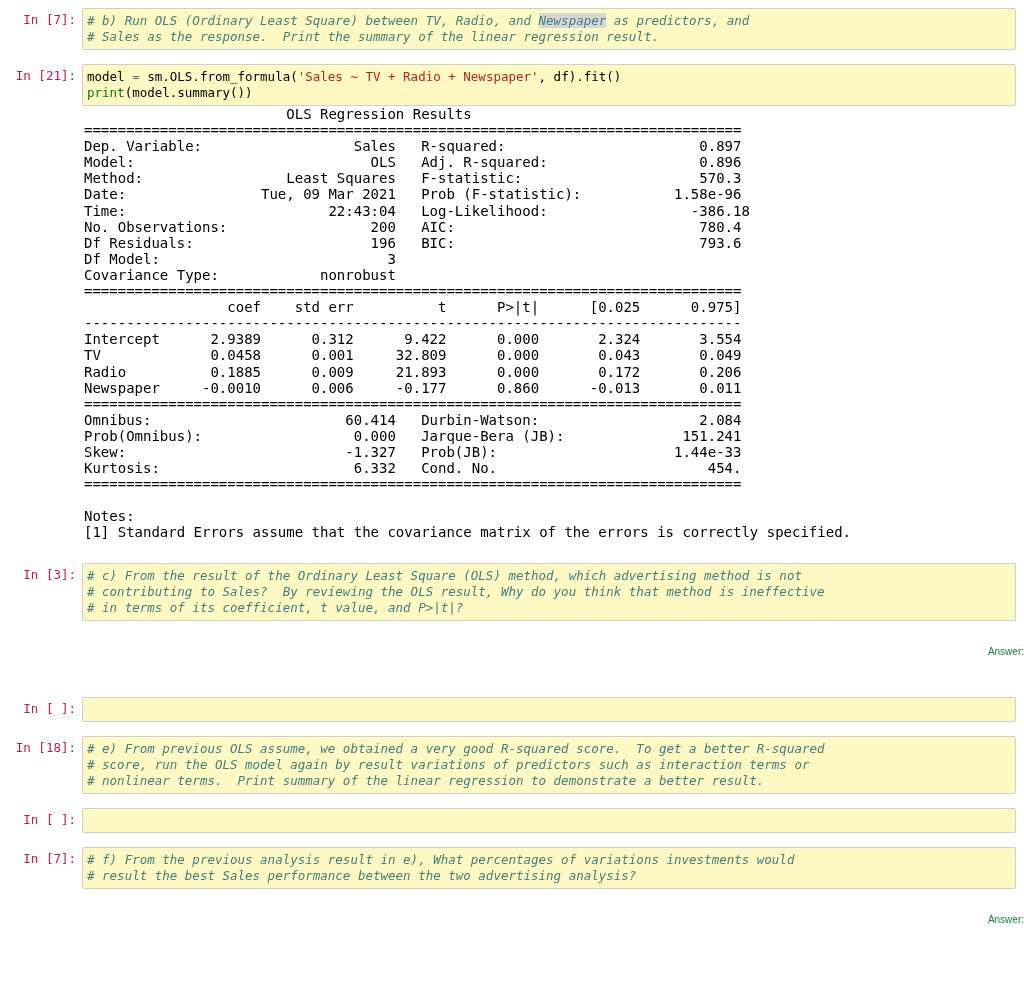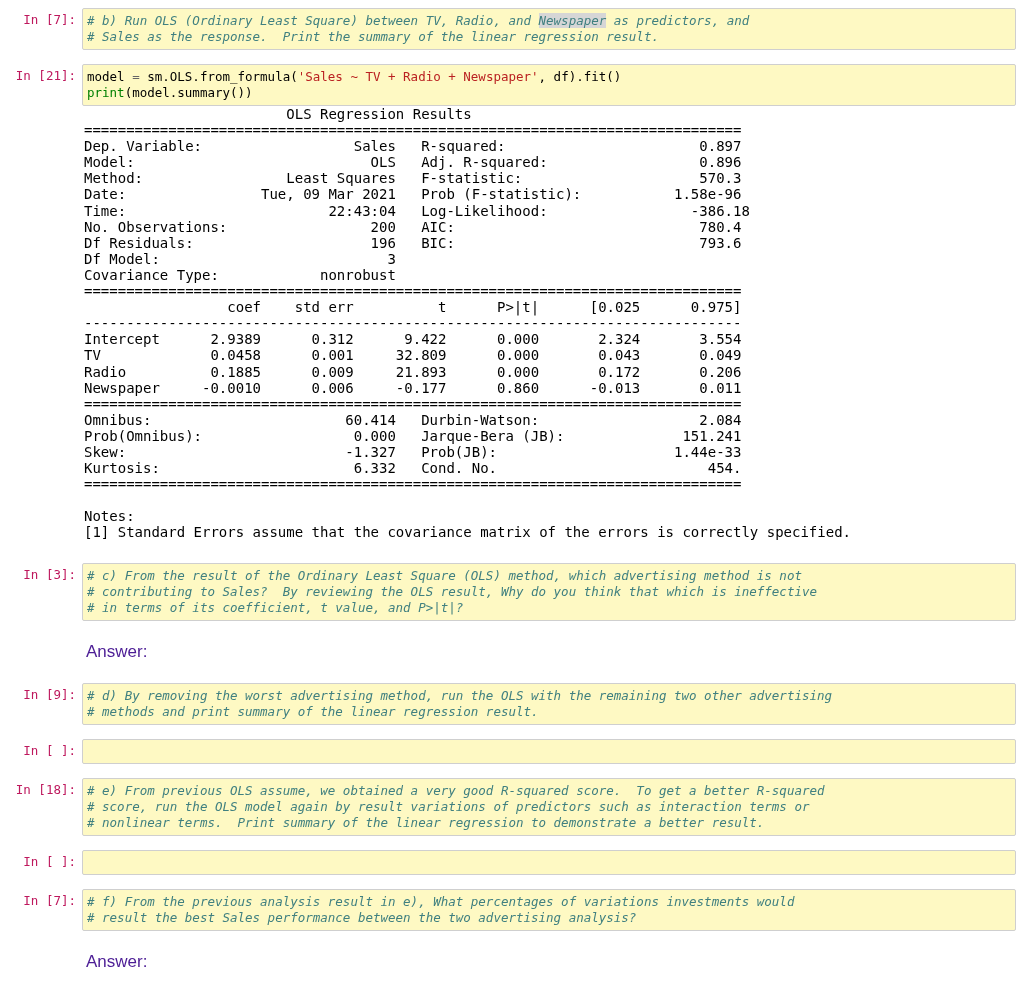--- a/index.html
+++ b/index.html
@@ -100,24 +100,25 @@
     margin: 0;
     font-family: "DejaVu Sans Mono", "Liberation Mono", monospace;
     font-size: 14px;
     line-height: 16.1px;
     white-space: pre;
     color: #000000;
   }
 
   .markdown-out {
     font-family: "Liberation Sans", sans-serif;
-    font-size: 17px;
+    font-size: 10px;
     line-height: 18px;
-    color: #4c1d95;
+    color: #15803d;
     padding-left: 2px;
+    text-align: right;
   }
 </style>
 </head>
 <body>
 
 <div class="notebook">
 
   <div class="cell">
     <div class="prompt">In [7]:</div>
     <div class="input-area">
@@ -168,43 +169,36 @@
 [1] Standard Errors assume that the covariance matrix of the errors is correctly specified.</pre>
     </div>
   </div>
 
   <div class="cell-spacer lg"></div>
 
   <div class="cell">
     <div class="prompt">In [3]:</div>
     <div class="input-area">
       <pre class="code"><span class="tok-comment"><span># c) From the result of the Ordinary Least Square (OLS) method, which advertising method is not</span>
-<span># contributing to Sales?  By reviewing the OLS result, Why do you think that which is ineffective</span>
+<span># contributing to Sales?  By reviewing the OLS result, Why do you think that method is ineffective</span>
 <span># in terms of its coefficient, t value, and P&gt;|t|?</span></span></pre>
     </div>
   </div>
 
   <div class="cell-spacer lg"></div>
 
   <div class="output-row">
     <div class="output-prompt"></div>
     <div class="output-body">
       <div class="markdown-out">Answer:</div>
     </div>
   </div>
 
   <div class="cell-spacer lg"></div>
 
-  <div class="cell">
-    <div class="prompt">In [9]:</div>
-    <div class="input-area">
-      <pre class="code"><span class="tok-comment"><span># d) By removing the worst advertising method, run the OLS with the remaining two other advertising</span>
-<span># methods and print summary of the linear regression result.</span></span></pre>
-    </div>
-  </div>
 
   <div class="cell-spacer"></div>
 
   <div class="cell">
     <div class="prompt">In [ ]:</div>
     <div class="input-area empty"></div>
   </div>
 
   <div class="cell-spacer"></div>
 

